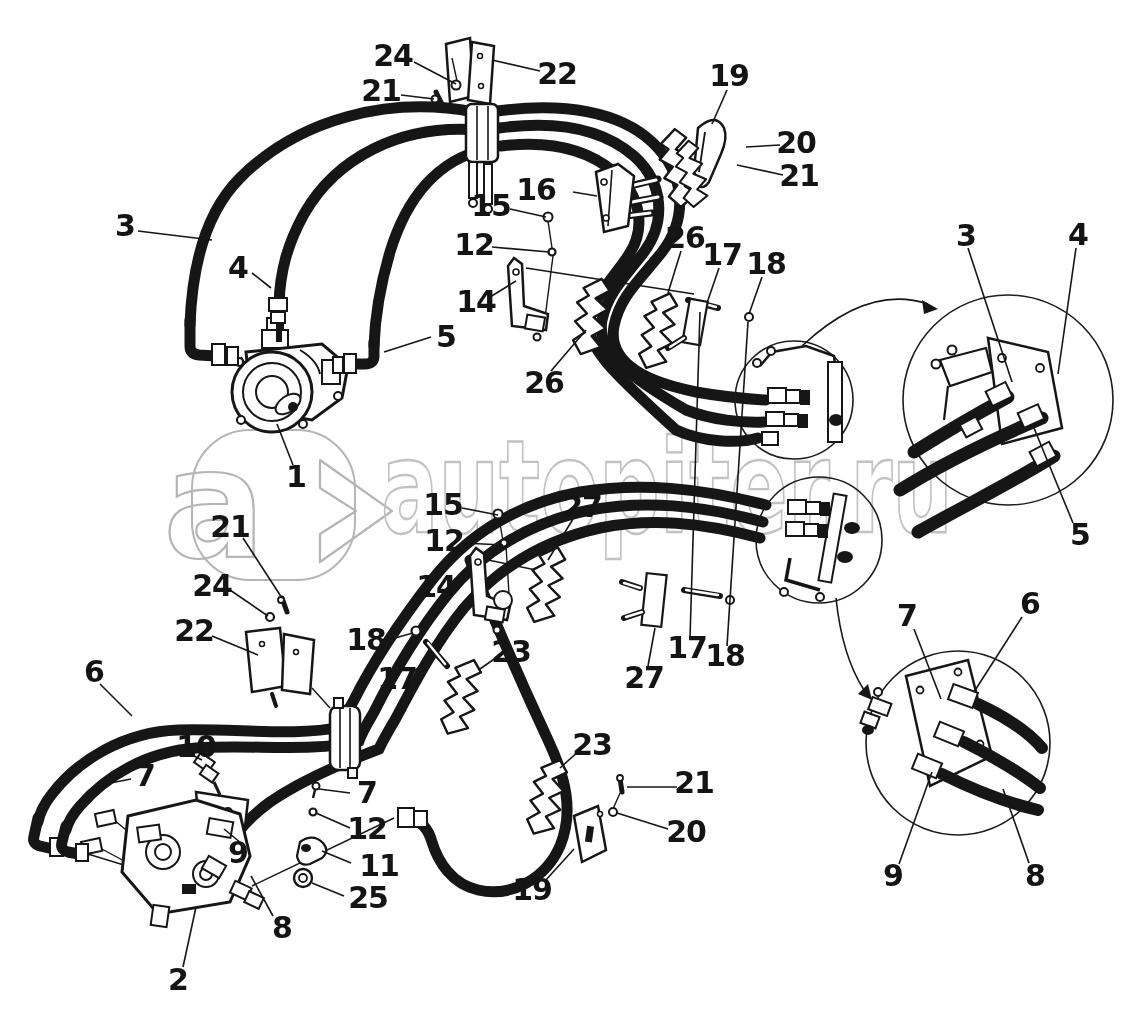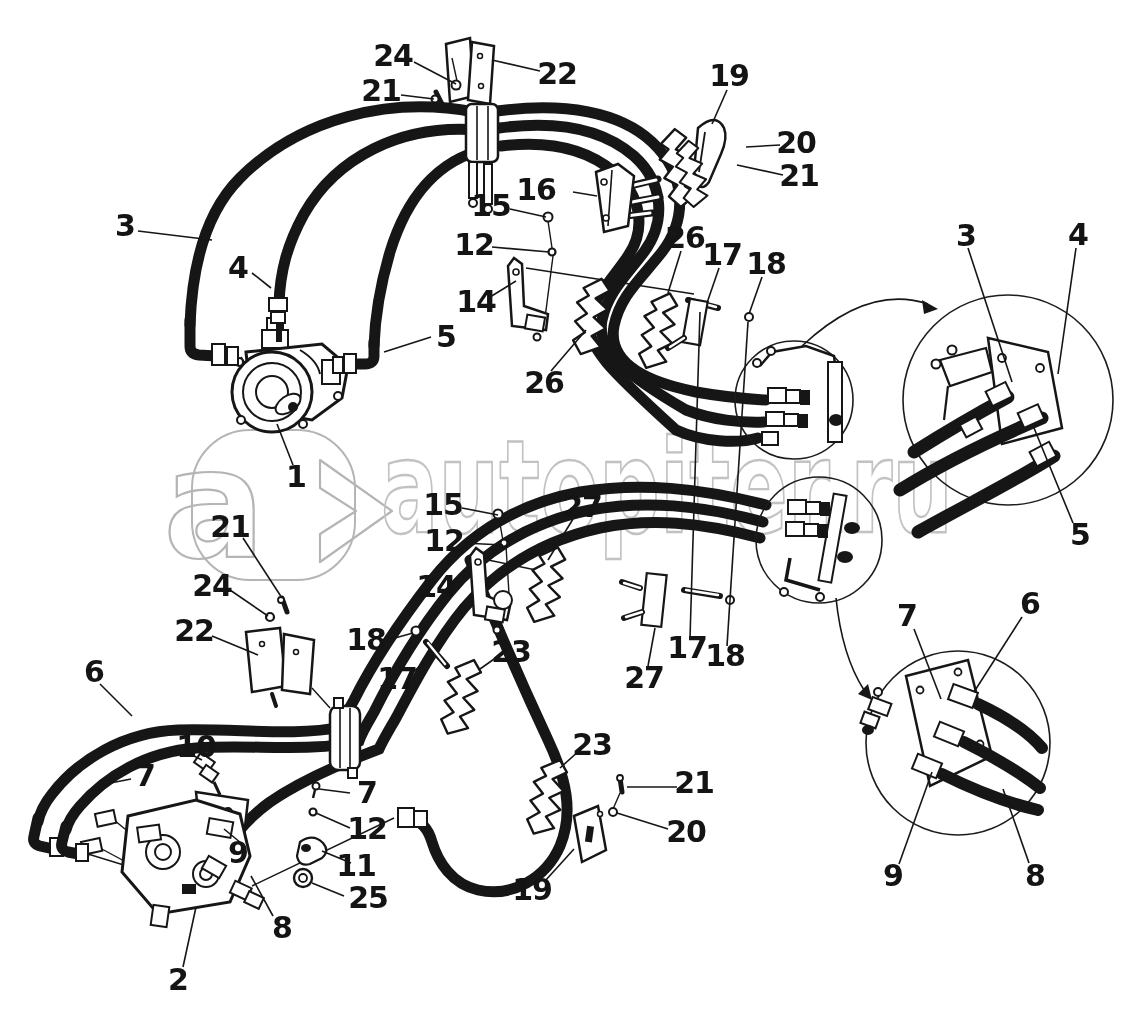--- a/index.html
+++ b/index.html
@@ -420,21 +420,21 @@
     <div class="callout" style="left: 397px; top: 679px;">17</div>
     <div class="callout" style="left: 511px; top: 652px;">23</div>
     <div class="callout" style="left: 644px; top: 678px;">27</div>
     <div class="callout" style="left: 168px; top: 747px; margin-left: 28px;">10</div>
     <div class="callout" style="left: 145px; top: 776px;">7</div>
     <div class="callout" style="left: 592px; top: 745px;">23</div>
     <div class="callout" style="left: 367px; top: 793px;">7</div>
     <div class="callout" style="left: 694px; top: 783px;">21</div>
     <div class="callout" style="left: 367px; top: 829px;">12</div>
     <div class="callout" style="left: 686px; top: 832px;">20</div>
-    <div class="callout" style="left: 356px; top: 866px;">11</div>
+    <div class="callout" style="left: 379px; top: 866px;">11</div>
     <div class="callout" style="left: 238px; top: 853px;">9</div>
     <div class="callout" style="left: 368px; top: 898px;">25</div>
     <div class="callout" style="left: 532px; top: 890px;">19</div>
     <div class="callout" style="left: 282px; top: 928px;">8</div>
     <div class="callout" style="left: 178px; top: 980px;">2</div>
     <div class="callout" style="left: 907px; top: 616px;">7</div>
     <div class="callout" style="left: 1030px; top: 604px;">6</div>
     <div class="callout" style="left: 893px; top: 876px;">9</div>
     <div class="callout" style="left: 1035px; top: 876px;">8</div>
   </div>

